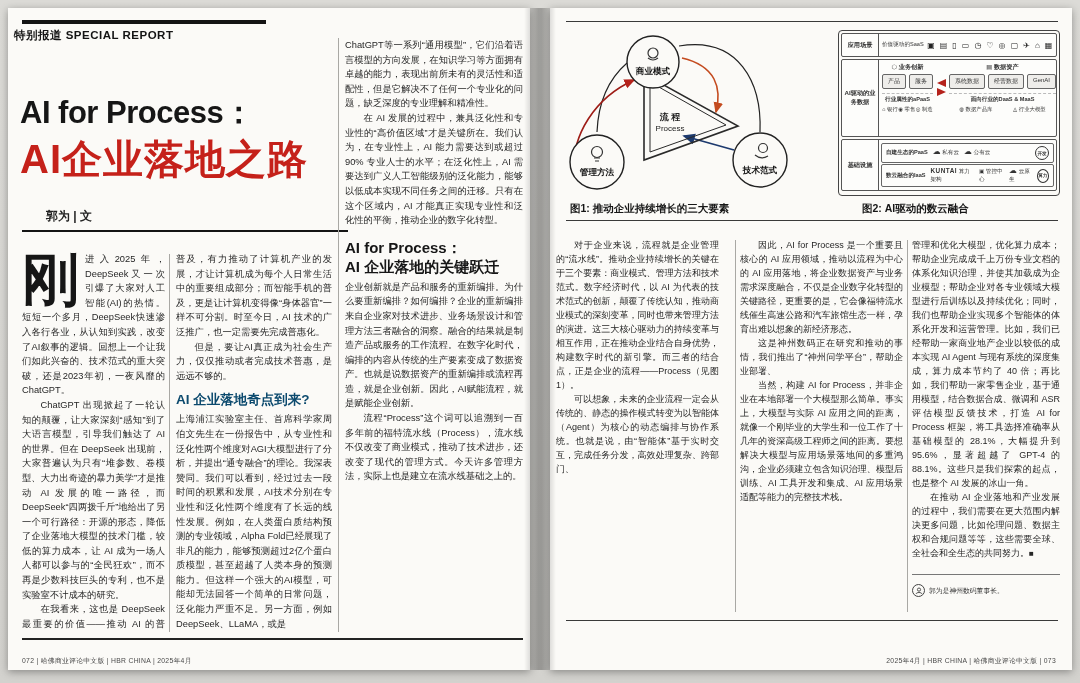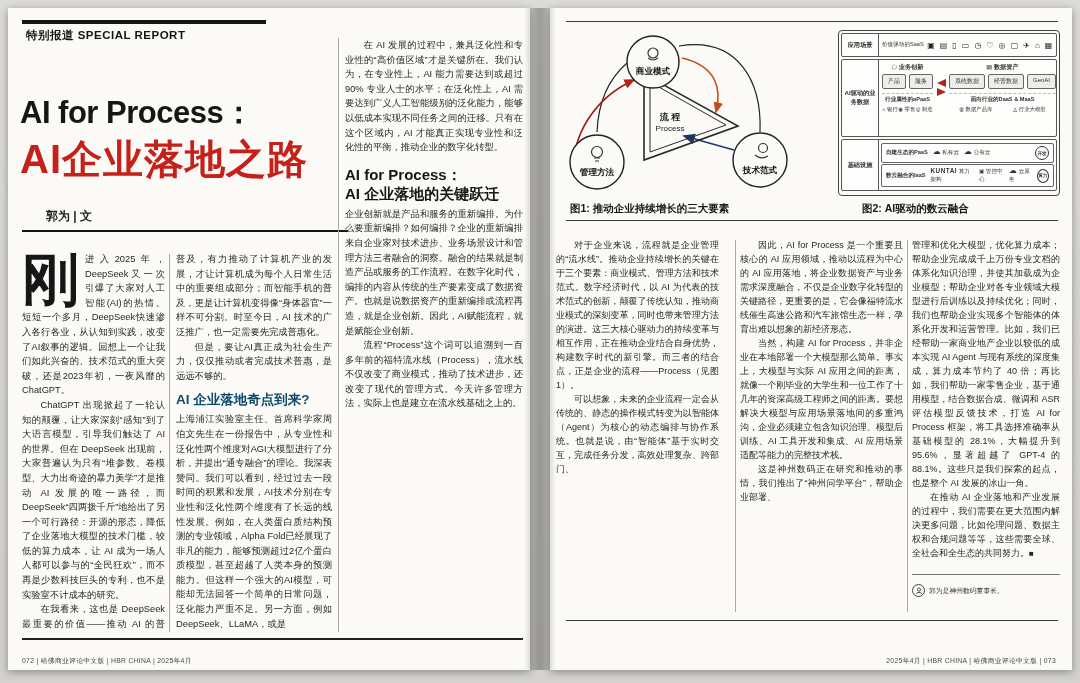--- a/index.html
+++ b/index.html
@@ -8,21 +8,21 @@
     background:linear-gradient(180deg,#dcdbd7 0%,#d3d2ce 100%);}
   .page{position:absolute;top:8px;height:662px;background:#fbfaf7;
     box-shadow:0 2px 8px rgba(0,0,0,.35);}
   .page-left{left:8px;width:522px;}
   .page-right{left:550px;width:522px;}
   .gutter{position:absolute;top:8px;left:524px;width:32px;height:662px;
     background:linear-gradient(90deg,rgba(0,0,0,0) 0%,rgba(0,0,0,.28) 45%,rgba(0,0,0,.28) 55%,rgba(0,0,0,0) 100%);z-index:5;}
   .abs{position:absolute;}
   
   .kicker-rule{left:14px;top:12px;width:244px;height:4px;background:#141414;}
-  .kicker{left:18px;top:20px;font-size:11.5px;font-weight:bold;color:#141414;letter-spacing:.5px;}
+  .kicker{left:6px;top:20px;font-size:11.5px;font-weight:bold;color:#141414;letter-spacing:.5px;}
   .title-en{left:12px;top:84px;font-size:31px;font-weight:900;color:#161616;letter-spacing:-.5px;}
   .title-zh{left:12px;top:124px;font-size:40px;font-weight:900;color:#c5211a;letter-spacing:1px;}
   .byline{left:14px;top:200px;font-size:12px;font-weight:bold;color:#222;margin-left:24px;}
   .byline-rule{left:14px;top:222px;width:326px;height:2px;background:#141414;}
   .col{font-size:9.3px;line-height:14.6px;color:#262626;text-align:justify;overflow:hidden;}
   .col p{margin:0;}
   .col p.ind{text-indent:2em;}
   .dropcap{float:left;font-size:57px;line-height:50px;font-weight:900;color:#161616;margin:2px 6px 0 0;}
   .vrule{width:1px;background:#a9a8a4;}
   .subhead{font-size:13.5px;font-weight:900;color:#0c4a6e;line-height:17px;margin:8px 0 4px 0 !important;text-indent:0 !important;}
@@ -87,20 +87,21 @@
 
     <div class="abs col" style="left:168px;top:244px;width:156px;height:380px;">
       <p>普及，有力推动了计算机产业的发展，才让计算机成为每个人日常生活中的重要组成部分；而智能手机的普及，更是让计算机变得像“身体器官”一样不可分割。时至今日，AI 技术的广泛推广，也一定需要先完成普惠化。</p>
       <p class="ind">但是，要让AI真正成为社会生产力，仅仅推动或者完成技术普惠，是远远不够的。</p>
       <p class="subhead">AI 企业落地奇点到来?</p>
       <p>上海浦江实验室主任、首席科学家周伯文先生在一份报告中，从专业性和泛化性两个维度对AGI大模型进行了分析，并提出“通专融合”的理论。我深表赞同。我们可以看到，经过过去一段时间的积累和发展，AI技术分别在专业性和泛化性两个维度有了长远的线性发展。例如，在人类蛋白质结构预测的专业领域，Alpha Fold已经展现了非凡的能力，能够预测超过2亿个蛋白质模型，甚至超越了人类本身的预测能力。但这样一个强大的AI模型，可能却无法回答一个简单的日常问题，泛化能力严重不足。另一方面，例如DeepSeek、LLaMA，或是</p>
     </div>
     <div class="abs vrule" style="left:330px;top:30px;height:594px;"></div>
 
     <div class="abs col" style="left:337px;top:30px;width:178px;height:596px;">
+      <p>ChatGPT等一系列“通用模型”，它们沿着语言模型的方向发展，在知识学习等方面拥有卓越的能力，表现出前所未有的灵活性和适配性，但是它解决不了任何一个专业化的问题，缺乏深度的专业理解和精准性。</p>
       <p class="ind">在 AI 发展的过程中，兼具泛化性和专业性的“高价值区域”才是关键所在。我们认为，在专业性上，AI 能力需要达到或超过 90% 专业人士的水平；在泛化性上，AI 需要达到广义人工智能级别的泛化能力，能够以低成本实现不同任务之间的迁移。只有在这个区域内，AI 才能真正实现专业性和泛化性的平衡，推动企业的数字化转型。</p>
       <p class="subhead2" style="margin-bottom:0 !important;">AI for Process：</p>
       <p class="subhead2" style="margin-top:0 !important;">AI 企业落地的关键跃迁</p>
       <p>企业创新就是产品和服务的重新编排。为什么要重新编排？如何编排？企业的重新编排来自企业家对技术进步、业务场景设计和管理方法三者融合的洞察。融合的结果就是制造产品或服务的工作流程。在数字化时代，编排的内容从传统的生产要素变成了数据资产。也就是说数据资产的重新编排或流程再造，就是企业创新。因此，AI赋能流程，就是赋能企业创新。</p>
       <p class="ind">流程“Process”这个词可以追溯到一百多年前的福特流水线（Process），流水线不仅改变了商业模式，推动了技术进步，还改变了现代的管理方式。今天许多管理方法，实际上也是建立在流水线基础之上的。</p>
     </div>
 
     <div class="abs bottom-rule" style="left:14px;top:630px;width:501px;"></div>
     <div class="abs folio" style="left:14px;top:648px;">072 | 哈佛商业评论中文版 | HBR CHINA | 2025年4月</div>
   </div>
@@ -233,22 +234,22 @@
 
     <div class="abs thin-rule" style="left:16px;top:212px;width:492px;"></div>
 
     <div class="abs col" style="left:6px;top:230px;width:163px;height:376px;font-size:9px;line-height:14px;">
       <p class="ind">对于企业来说，流程就是企业管理的“流水线”。推动企业持续增长的关键在于三个要素：商业模式、管理方法和技术范式。数字经济时代，以 AI 为代表的技术范式的创新，颠覆了传统认知，推动商业模式的深刻变革，同时也带来管理方法的演进。这三大核心驱动力的持续变革与相互作用，正在推动企业结合自身优势，构建数字时代的新引擎。而三者的结合点，正是企业的流程——Process（见图 1）。</p>
       <p class="ind">可以想象，未来的企业流程一定会从传统的、静态的操作模式转变为以智能体（Agent）为核心的动态编排与协作系统。也就是说，由“智能体”基于实时交互，完成任务分发，高效处理复杂、跨部门、</p>
     </div>
     <div class="abs vrule" style="left:185px;top:232px;height:372px;"></div>
     <div class="abs col" style="left:190px;top:230px;width:163px;height:376px;font-size:9px;line-height:14px;">
       <p class="ind">因此，AI for Process 是一个重要且核心的 AI 应用领域，推动以流程为中心的 AI 应用落地，将企业数据资产与业务需求深度融合，不仅是企业数字化转型的关键路径，更重要的是，它会像福特流水线催生高速公路和汽车旅馆生态一样，孕育出难以想象的新经济形态。</p>
+      <p class="ind">这是神州数码正在研究和推动的事情，我们推出了“神州问学平台”，帮助企业部署、</p>
       <p class="ind">当然，构建 AI for Process，并非企业在本地部署一个大模型那么简单。事实上，大模型与实际 AI 应用之间的距离，就像一个刚毕业的大学生和一位工作了十几年的资深高级工程师之间的距离。要想解决大模型与应用场景落地间的多重鸿沟，企业必须建立包含知识治理、模型后训练、AI 工具开发和集成、AI 应用场景适配等能力的完整技术栈。</p>
-      <p class="ind">这是神州数码正在研究和推动的事情，我们推出了“神州问学平台”，帮助企业部署、</p>
     </div>
     <div class="abs vrule" style="left:357px;top:232px;height:372px;"></div>
     <div class="abs col" style="left:362px;top:230px;width:148px;height:330px;font-size:9px;line-height:14px;">
       <p>管理和优化大模型，优化算力成本；帮助企业完成成千上万份专业文档的体系化知识治理，并使其加载成为企业模型；帮助企业对各专业领域大模型进行后训练以及持续优化；同时，我们也帮助企业实现多个智能体的体系化开发和运营管理。比如，我们已经帮助一家商业地产企业以较低的成本实现 AI Agent 与现有系统的深度集成，算力成本节约了 40 倍；再比如，我们帮助一家零售企业，基于通用模型，结合数据合成、微调和 ASR 评估模型反馈技术，打造 AI for Process 框架，将工具选择准确率从基础模型的 28.1%，大幅提升到 95.6%，显著超越了 GPT-4 的 88.1%。这些只是我们探索的起点，也是整个 AI 发展的冰山一角。</p>
       <p class="ind"><span>在推动 AI 企业落地和产业发展的过程中，我们需要在更大范围内解决更多问题，比如伦理问题、数据主权和合规问题等等，这些需要全球、全社会和全生态的共同努力。</span><span class="endmark">■</span></p>
     </div>
 
     <div class="abs thin-rule" style="left:362px;top:566px;width:148px;background:#777;"></div>
     <div class="abs bio" style="left:362px;top:576px;width:148px;">
       <span class="bio-icon">

